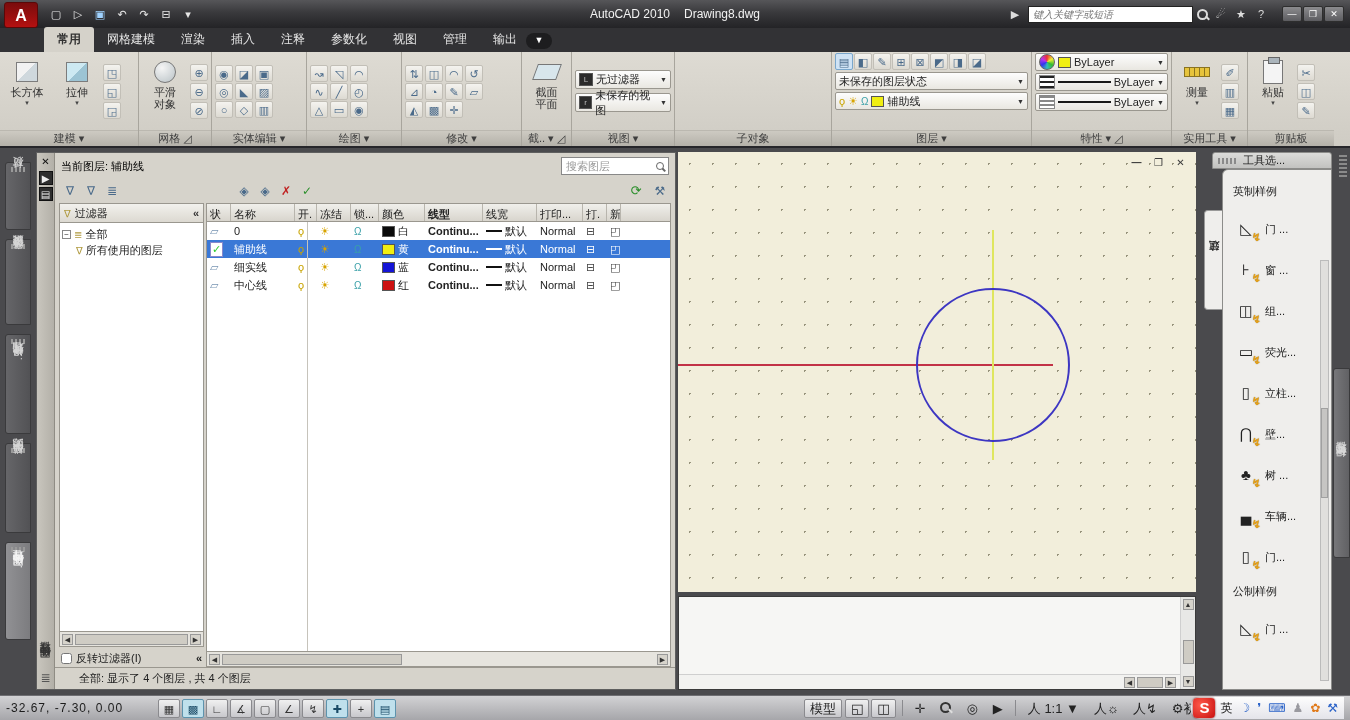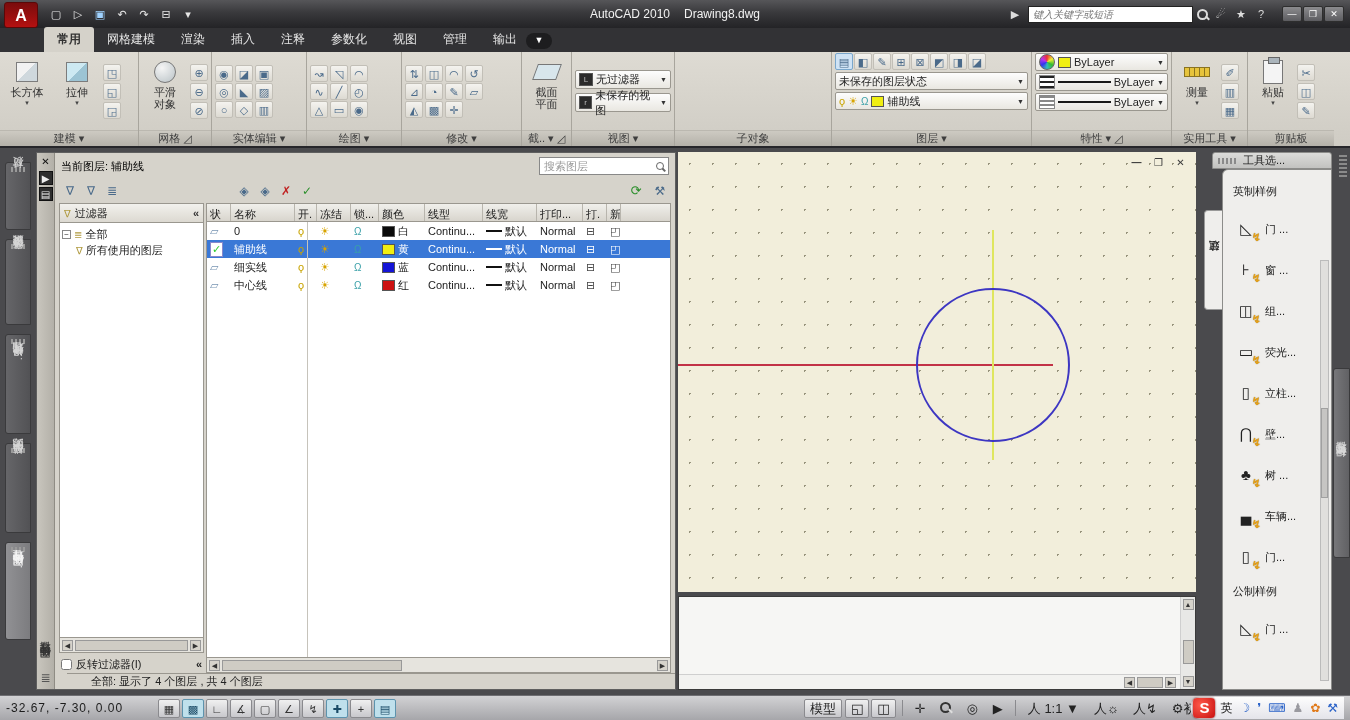--- a/index.html
+++ b/index.html
@@ -69,21 +69,21 @@
 
   
   #palette { left:36px; top:152px; width:640px; height:538px; background:#d6d3cb; border:1px solid #5f5f5f; display:flex; }
   #pal-side { width:18px; background:linear-gradient(90deg,#c9c6be,#b3b0a8); border-right:1px solid #8f8c84; display:flex; flex-direction:column; align-items:center; padding:2px 0; }
   .pal-sbtn { width:14px; height:14px; font-size:10px; line-height:14px; text-align:center; color:#111; margin-bottom:2px; }
   .pal-sbtn.dark { background:#2e2e2e; color:#eee; border:1px solid #111; }
   #pal-vtitle { margin-top:auto; color:#333; font-size:11px; }
   #pal-side .stack { margin:4px 0 2px; color:#555; font-size:12px; }
   #pal-main { flex:1; display:flex; flex-direction:column; }
   #pal-head { height:26px; display:flex; align-items:center; padding:0 6px; gap:8px; }
-  #pal-search { margin-left:auto; width:130px; height:18px; background:#fff; border:1px solid #888; display:flex; align-items:center; padding:0 4px; color:#999; gap:4px; }
+  #pal-search { margin-left:auto; width:108px; height:18px; background:#fff; border:1px solid #888; display:flex; align-items:center; padding:0 4px; color:#999; gap:4px; }
   #pal-search .mag2 { width:8px; height:8px; border:1.5px solid #666; border-radius:50%; position:relative; margin-left:auto; }
   #pal-search .mag2::after { content:""; position:absolute; width:4px; height:1.5px; background:#666; transform:rotate(45deg); right:-3px; bottom:-1px; }
   #pal-tools { height:24px; display:flex; align-items:center; padding:0 6px; gap:3px; }
   .ptool { width:18px; height:17px; text-align:center; line-height:16px; font-size:12px; color:#4a6a8a; }
   .ptool.red { color:#c02020; font-weight:bold; }
   .ptool.green { color:#2b8f2b; font-weight:bold; }
   .gap18 { width:108px; }
   #pal-tools .right { margin-left:auto; display:flex; gap:6px; }
   #pal-tools .refresh { color:#2b8f2b; font-size:13px; }
   #cursor-arrow { left:247px; top:46px; font-size:13px; color:#1a1a1a; transform:rotate(-68deg); text-shadow:0 0 1px #fff; }
@@ -101,30 +101,30 @@
   .scr-thumb { height:11px; background:#cfccc4; border:1px solid #999; }
   #invert-row { height:20px; display:flex; align-items:center; gap:4px; padding:2px 2px 0 2px; color:#222; }
   #invert-row .chev { margin-left:auto; font-weight:bold; }
   #grid-pane { flex:1; display:flex; flex-direction:column; position:relative; }
   #lay-header { height:19px; display:flex; background:linear-gradient(#f0efeb,#d8d5cd); border:1px solid #9a978f; color:#222; }
   #lay-header span { border-right:1px solid #b8b5ad; padding:3px 2px 0 3px; white-space:nowrap; overflow:hidden; }
   #lay-rows { flex:1; background:#fff; border:1px solid #9a978f; border-top:none; position:relative; }
   .lrow { height:18px; display:flex; align-items:center; color:#222; }
   .lrow span { padding:0 2px 0 3px; white-space:nowrap; overflow:hidden; display:flex; align-items:center; gap:3px; }
   .lrow.sel { background:#3a78d6; color:#fff; }
-  .c0{width:24px;} .c1{width:64px;} .c2{width:22px;} .c3{width:34px;} .c4{width:28px;} .c5{width:46px;} .c6{width:58px;} .c7{width:54px;} .c8{width:46px;} .c9{width:24px;} .c10{width:14px;}
+  .c0{width:24px;} .c1{width:64px;} .c2{width:22px;} .c3{width:34px;} .c4{width:28px;} .c5{width:46px;} .c6{width:58px;font-weight:bold;} .c7{width:54px;} .c8{width:46px;} .c9{width:24px;} .c10{width:14px;}
   .stat-g.cur { color:#2ecc2e; font-weight:bold; background:#fff; border:1px solid #88c; width:13px; text-align:center; }
   .stat-g.lay { color:#7a96b4; }
   .bulb { color:#c8a400; } .sun { color:#d8a400; } .lockg { color:#3aa0a8; font-size:10px; }
   .mini-line { width:16px; border-top:2px solid #111; display:inline-block; }
   .lrow.sel .mini-line { border-color:#fff; }
   .prt { color:#444; } .lrow.sel .prt { color:#fff; }
   #colsep { position:absolute; left:100px; top:0; bottom:0; width:1px; background:#c6c3bb; }
   #grid-hscroll { height:15px; background:#e6e4de; border:1px solid #9a978f; border-top:none; display:flex; align-items:center; padding:0 2px; }
-  #pal-status { height:16px; border-top:1px solid #9a978f; display:flex; align-items:center; padding:0 24px; color:#222;margin-left:12px; }
+  #pal-status { height:22px; border-top:1px solid #9a978f; display:flex; align-items:center; padding:0 24px; color:#222; }
 
   
   #drawarea { left:678px; top:152px; width:518px; height:440px; background:#f2eedb; background-image:radial-gradient(#97937c 1px,transparent 1px); background-size:23px 23px; overflow:hidden; }
   #dwin-btns { left:1128px; top:157px; display:flex; gap:5px; }
   .dwb { width:17px; height:13px; color:#3c3c3c; font-size:10px; line-height:12px; text-align:center; font-weight:bold; }
   #circle { left:238px; top:136px; width:154px; height:154px; border:2px solid #3d36c2; border-radius:50%; }
   #redline { left:0; top:212px; width:375px; height:2px; background:#c23247; }
   #yellowline { left:314px; top:78px; width:2px; height:230px; background:#dfe65e; }
 
   

